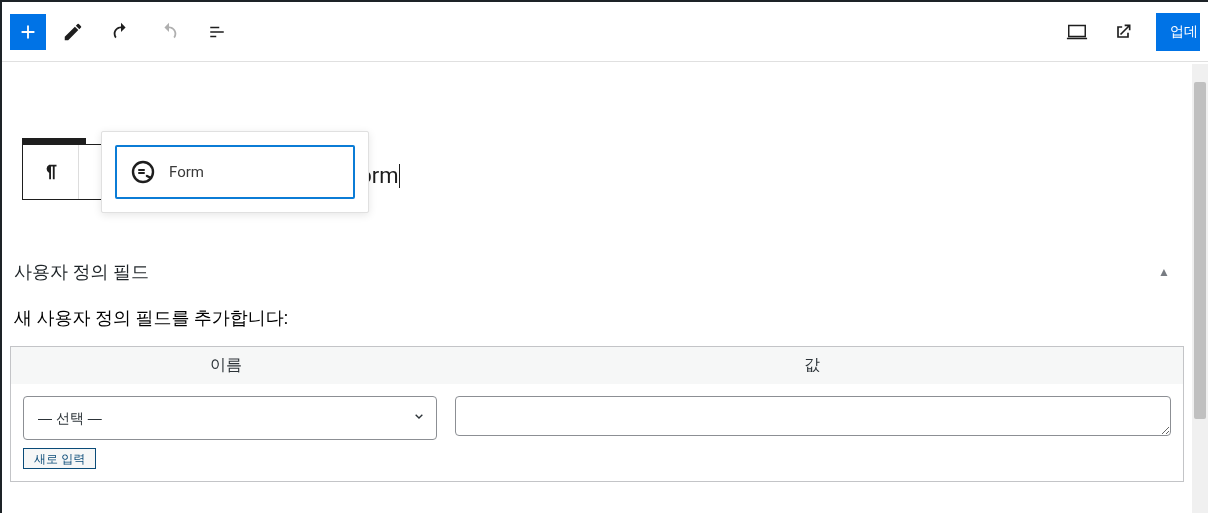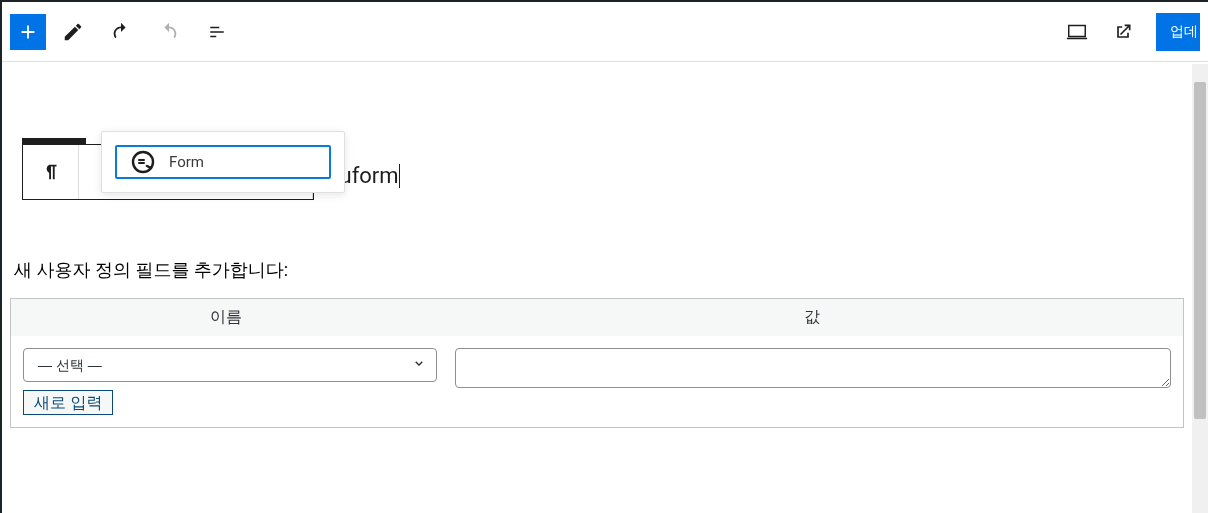--- a/index.html
+++ b/index.html
@@ -13,40 +13,40 @@
 .tool-btn.disabled { opacity: 0.35; cursor: default; }
 .update-btn { background: #0073e6; color: #fff; font-size: 14px; padding: 10px 14px; margin-left: 8px; cursor: pointer; overflow: hidden; white-space: nowrap; max-width: 44px; }
 .canvas { position: absolute; top: 62px; left: 0; right: 16px; bottom: 0; overflow: auto; }
 .editor-area { padding: 80px 0 0 20px; }
 .block-toolbar { display: inline-flex; border: 1px solid #1e1e1e; height: 56px; position: relative; }
 .bt-seg { width: 56px; height: 100%; display: flex; align-items: center; justify-content: center; border-right: 1px solid #ddd; }
 .bt-seg.first { position: relative; }
 .bt-seg.first::before { content: ""; position: absolute; left: -1px; top: -7px; width: 64px; height: 6px; background: #1e1e1e; }
 .bt-seg.wide { width: 234px; }
 .popover { position: absolute; left: 78px; top: -14px; background: #fff; border: 1px solid #e0e0e0; box-shadow: 0 2px 8px rgba(0,0,0,0.1); border-radius: 2px; padding: 13px; z-index: 10; }
-.block-option { width: 216px; border: 2px solid #0b7cd6; border-radius: 2px; padding: 3px 14px; display: flex; align-items: center; gap: 14px; cursor: pointer; }
+.block-option { width: 240px; border: 2px solid #0b7cd6; border-radius: 2px; padding: 13px 14px; display: flex; align-items: center; gap: 14px; cursor: pointer; }
 .block-option-label { font-size: 15px; color: #3a3a3a; }
 .quicon { width: 24px; height: 24px; display: flex; align-items: center; justify-content: center; }
 .slash-text { margin-top: 10px; font-size: 22px; color: #1e1e1e; display: inline-flex; align-items: center; }
 .caret { display: inline-block; width: 1px; height: 24px; background: #1e1e1e; margin-left: 0; }
 .meta-panel { margin-top: 50px; padding: 0 8px 30px 8px; }
 .meta-header { display: flex; align-items: center; justify-content: space-between; padding: 10px 4px 14px 4px; }
 .meta-title { font-size: 18px; font-weight: 500; color: #1d2327; }
 .meta-sub { font-size: 18px; padding: 8px 4px 16px 4px; }
 .cf-table { border: 1px solid #c3c4c7; }
 .cf-header-row { display: flex; background: #f6f7f7; }
 .cf-header-row > div { flex: 1; text-align: center; padding: 8px 0; font-size: 16px; color: #2c3338; }
 .cf-body-row { display: flex; padding: 12px; gap: 18px; }
 .cf-col-name { width: 414px; }
 .cf-col-val { flex: 1; }
 .select-wrap { position: relative; }
-.cf-select { width: 100%; height: 34px; border: 1px solid #8c8f94; border-radius: 4px; background: #fff; padding: 0 30px 0 14px; font-size: 14px; color: #2c3338; appearance: none; cursor: pointer; }
+.cf-select { width: 100%; height: 44px; border: 1px solid #8c8f94; border-radius: 4px; background: #fff; padding: 0 30px 0 14px; font-size: 14px; color: #2c3338; appearance: none; cursor: pointer; }
 .select-chevron { position: absolute; right: 10px; top: 50%; transform: translateY(-50%); pointer-events: none; }
 .cf-textarea { width: 100%; height: 40px; border: 1px solid #8c8f94; border-radius: 4px; padding: 4px; font-size: 14px; resize: both; }
-.cf-newbtn { margin-top: 8px; border: 1px solid #0a4b78; color: #0a4b78; font-size: 16px; padding: 2px 10px 0 10px; background: #f6f7f7; border-radius: 0; cursor: pointer; }
+.cf-newbtn { margin-top: 8px; border: 1px solid #0a4b78; color: #0a4b78; font-size: 12px; padding: 2px 10px 0 10px; background: #f6f7f7; border-radius: 0; cursor: pointer; }
 .scrollbar-fake { position: absolute; top: 62px; right: 0; width: 16px; bottom: 0; background: #f0f0f0; }
 .scrollbar-thumb { position: absolute; top: 18px; left: 2px; right: 2px; height: 337px; background: #c0c0c0; border-radius: 2px; }
 .collapse-caret { color: #787c82; font-size: 12px; padding-right: 10px; }
 </style>
 </head>
 <body>
 
 <div class="app-frame">
 
   <div class="top-toolbar">
@@ -117,20 +117,24 @@
         </div>
       </div>
 
       <div class="slash-text">
         <span>/quform</span>
           <span class="caret"></span>
       </div>
     </div>
 
     <div class="meta-panel">
+      <div class="meta-header">
+        <div class="meta-title">사용자 정의 필드</div>
+        <div class="collapse-caret">▲</div>
+      </div>
       <div class="meta-sub">새 사용자 정의 필드를 추가합니다:</div>
 
       <div class="cf-table">
         <div class="cf-header-row">
           <div style="flex:0 0 430px">이름</div>
           <div>값</div>
         </div>
         <div class="cf-body-row">
           <div class="cf-col-name">
             <div class="select-wrap">

